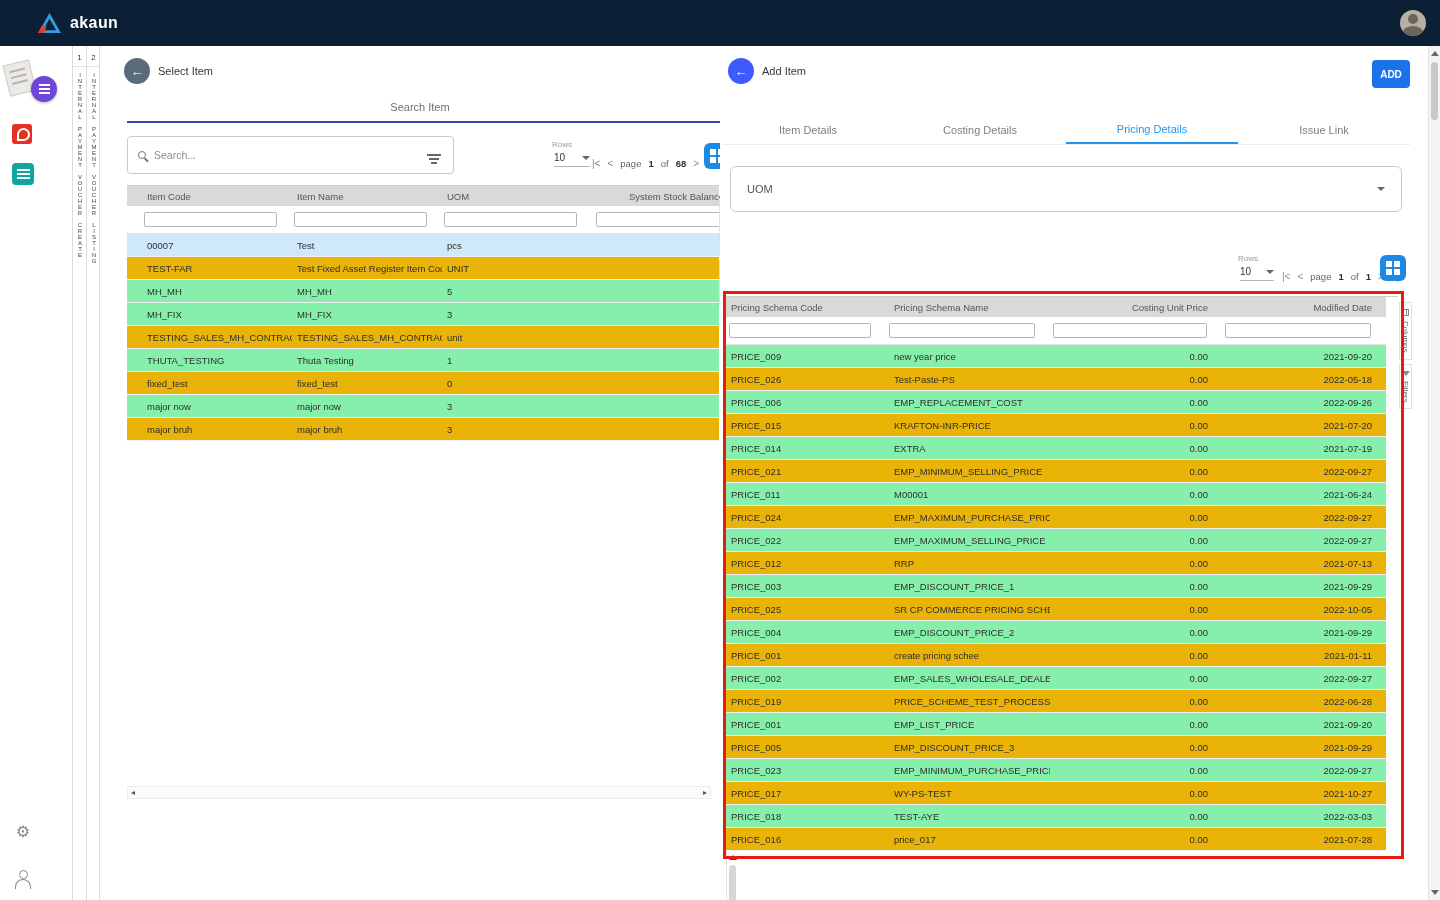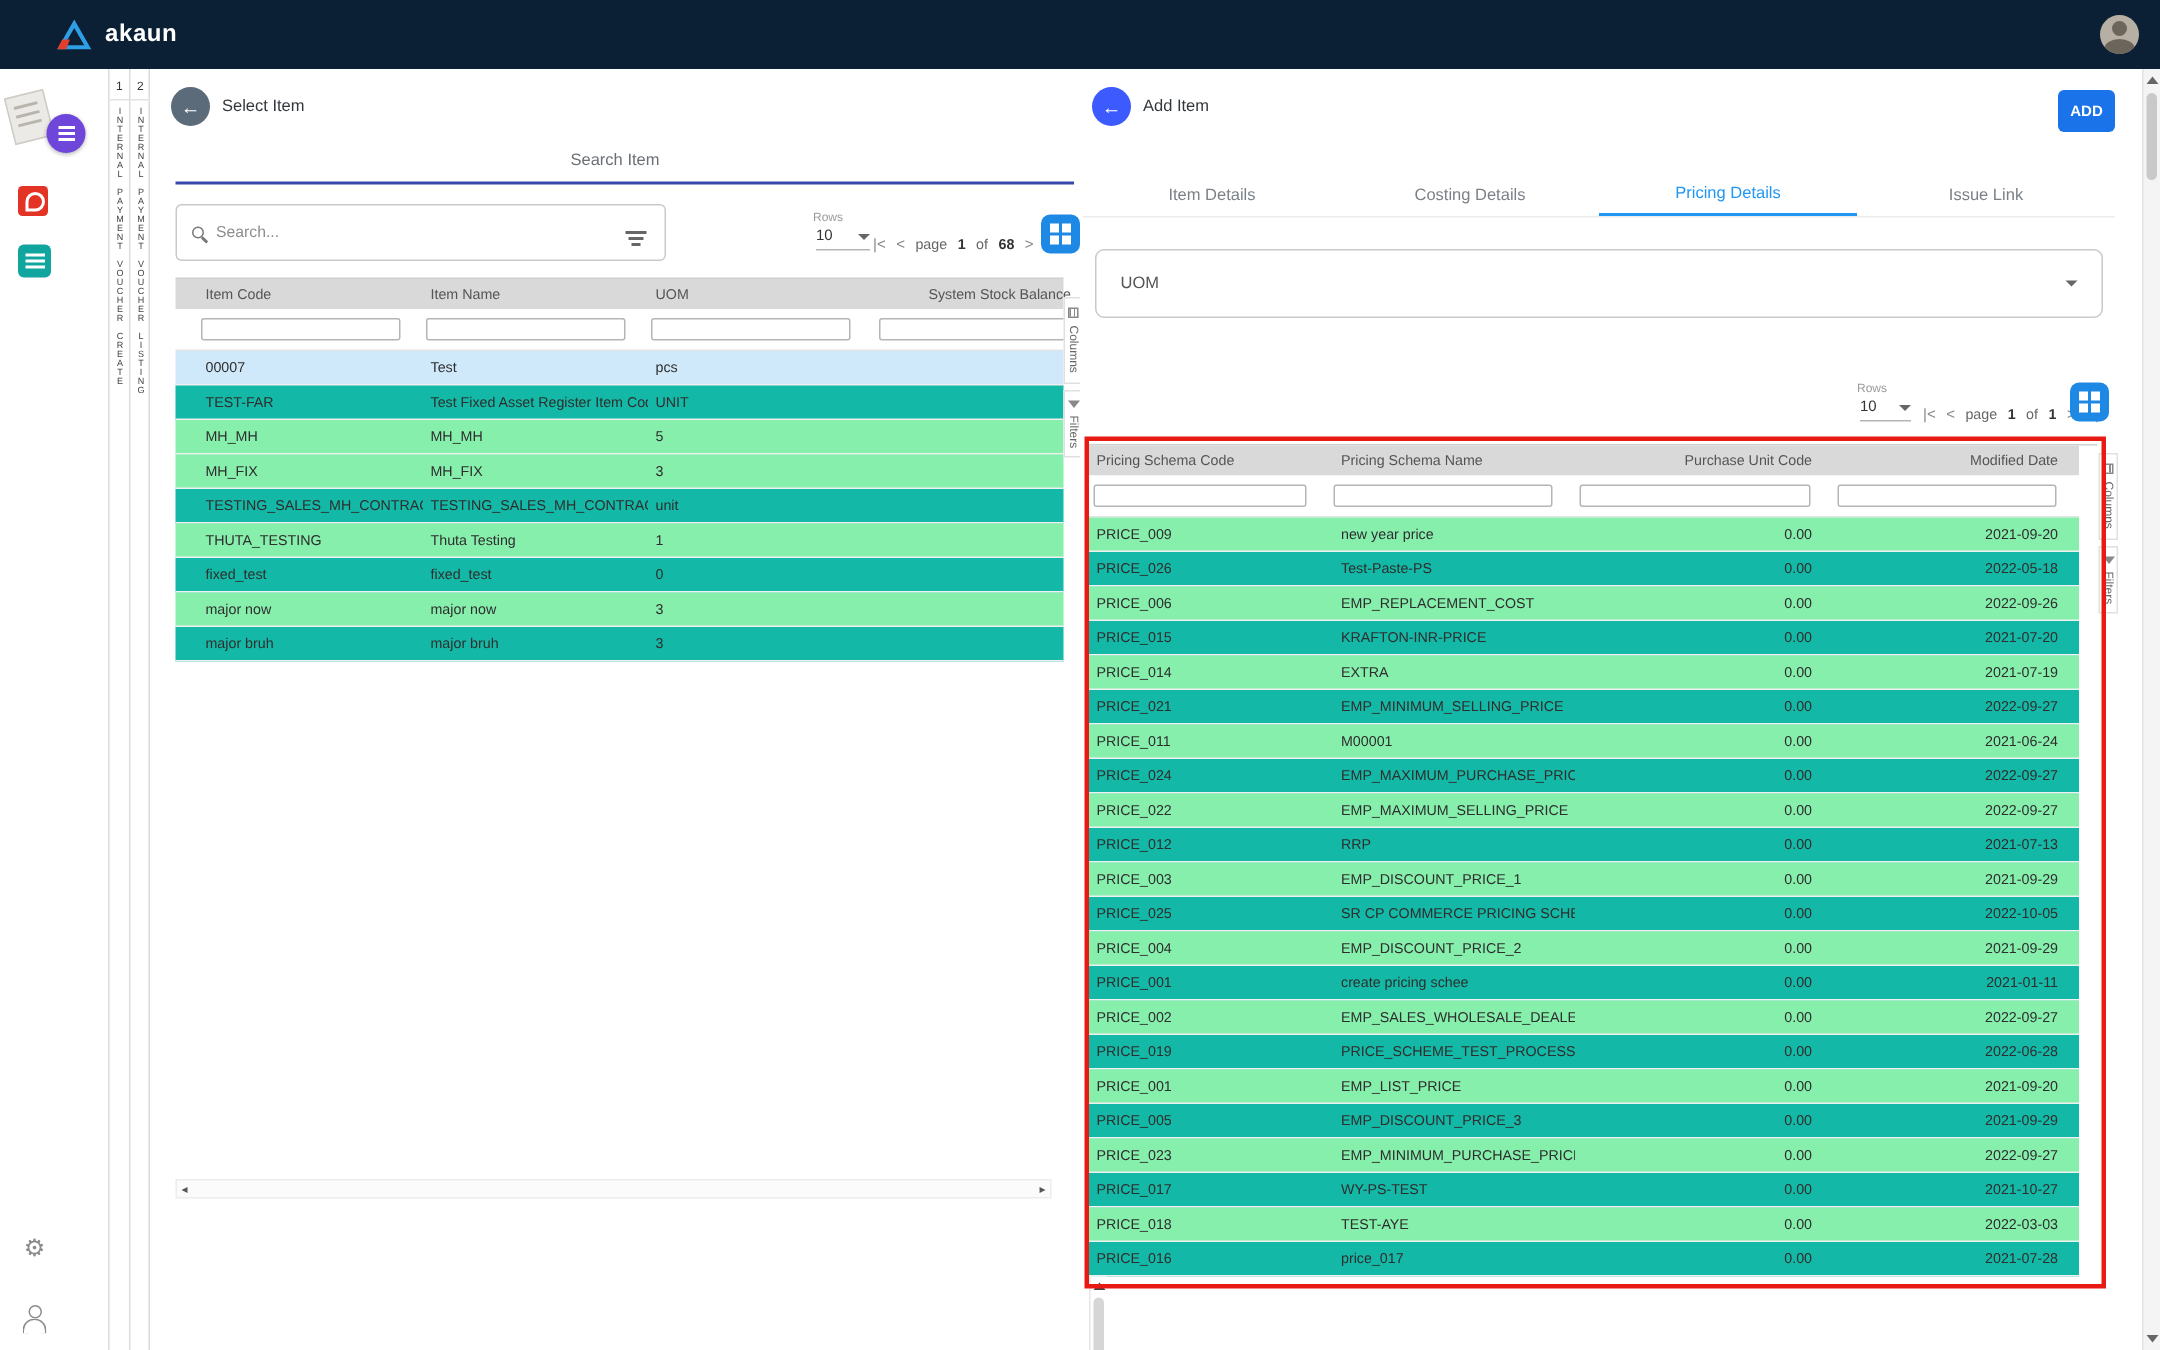--- a/index.html
+++ b/index.html
@@ -30,21 +30,21 @@
   .personbtn::after{content:'';position:absolute;left:1px;top:9px;width:14px;height:9px;border:1.5px solid #8a8a8a;border-bottom:none;border-radius:8px 8px 0 0;}
 
   
   .strip{position:absolute;left:72px;top:46px;width:28px;height:854px;border-left:1px solid #dcdcdc;border-right:1px solid #dcdcdc;display:flex;background:#fff;z-index:5;}
   .ws-col{width:14px;border-right:1px solid #dcdcdc;display:flex;flex-direction:column;align-items:center;cursor:pointer;}
   .ws-col:last-child{border-right:none;}
   .ws-num{font-size:8px;color:#333;padding:7px 0 4px;border-bottom:1px solid #e2e2e2;width:100%;text-align:center;}
   .ws-label{writing-mode:vertical-rl;text-orientation:upright;font-size:6px;color:#444;margin-top:5px;line-height:13px;letter-spacing:0;}
 
   
-  .lpanel{position:absolute;left:104px;top:46px;width:620px;height:854px;background:#fff;border-right:1px solid #ddd;z-index:4;}
+  .lpanel{position:absolute;left:114px;top:46px;width:620px;height:854px;background:#fff;border-right:1px solid #ddd;z-index:4;}
   .rpanel{position:absolute;left:720px;top:46px;width:708px;height:854px;background:#fff;z-index:4;}
 
   .backbtn{position:absolute;width:26px;height:26px;border-radius:50%;display:flex;align-items:center;justify-content:center;color:#fff;font-size:13px;cursor:pointer;}
   .backbtn::before{content:'←';}
   .back-gray{left:10px;top:12px;background:#5c6b7a;}
   .back-blue{left:8px;top:12px;background:#3d5afe;}
   .ptitle{position:absolute;font-size:11px;color:#33383d;}
 
   
   .stab{position:absolute;left:0;top:55px;width:612px;text-align:center;font-size:11px;color:#6b7075;cursor:pointer;}
@@ -75,21 +75,21 @@
   .th.r{text-align:right;padding-right:14px;padding-left:0;}
   .th.r8{text-align:right;padding-right:10px;padding-left:0;}
   .tfilter{display:grid;background:#fff;height:28px;align-items:center;border-bottom:1px solid #e4e4e4;}
   .tfilter input{height:15px;border:1px solid #b5b5b5;border-radius:2px;outline:none;font-size:9px;padding:0 3px;}
   .gl{grid-template-columns:150px 150px 140px 152px;padding-left:15px;}
   .gr{grid-template-columns:160px 164px 172px 164px;}
   .inL{width:133px;margin-left:2px;}
   .in4{width:128px;margin-left:auto;margin-right:10px;}
   .inR{width:calc(100% - 18px);margin-left:3px;}
   .trow{display:grid;height:23px;align-items:center;border-bottom:1px solid #f0f0f0;background:#86efac;cursor:pointer;}
-  .trow.alt{background:#14b8a6;}
+  .trow.alt{background:#eab308;}
   .trow.sel{background:#cfe9fb;}
   .cell{font-size:9.5px;color:#2e2e2e;padding-left:5px;white-space:nowrap;overflow:hidden;}
   .cell.n{padding-left:8px;}
   .cell.r{text-align:right;padding-right:14px;padding-left:0;}
   .tblL{position:absolute;left:13px;top:139px;width:592px;border-top:1px solid #cfcfcf;}
   .tblR{position:absolute;left:6px;top:250px;width:672px;display:flex;border-top:1px solid #cfcfcf;flex-direction:column;}
   .tblR .cols{width:660px;}
 
   .vscroll{width:12px;height:554px;border-left:1px solid #e6e6e6;position:relative;background:#fff;cursor:pointer;}
   .tri-up{position:absolute;left:2px;width:0;height:0;border-left:4px solid transparent;border-right:4px solid transparent;border-bottom:5px solid #444;}
@@ -331,21 +331,21 @@
       <span class="ic-funnel"></span>
       <span class="vtext">Filters</span>
     </div>
   </div>
 
   <div class="tblR">
     <div class="cols">
       <div class="thead gr">
         <div class="th">Pricing Schema Code</div>
         <div class="th n">Pricing Schema Name</div>
-        <div class="th r">Purchase Unit Code</div>
+        <div class="th r">Costing Unit Price</div>
         <div class="th r">Modified Date</div>
       </div>
       <div class="tfilter gr">
         <input class="inR" style="">
         <input class="inR" style="">
         <input class="inR" style="">
         <input class="inR" style="">
       </div>
       <div>
           <div class="trow gr">

